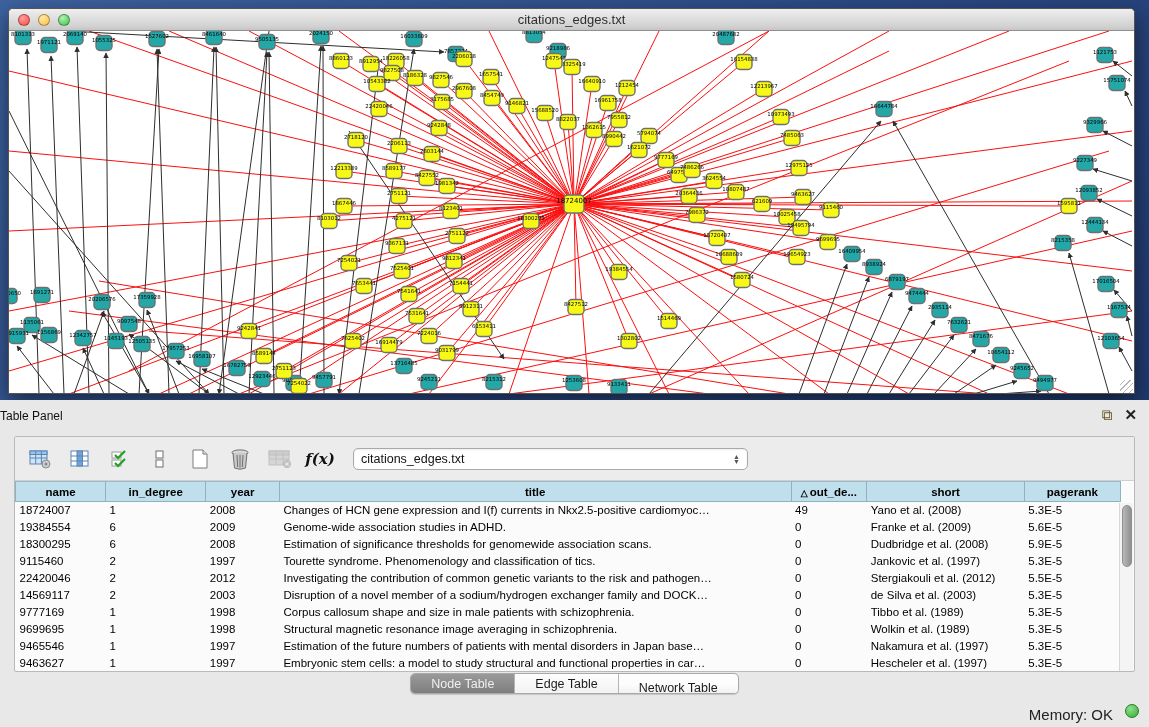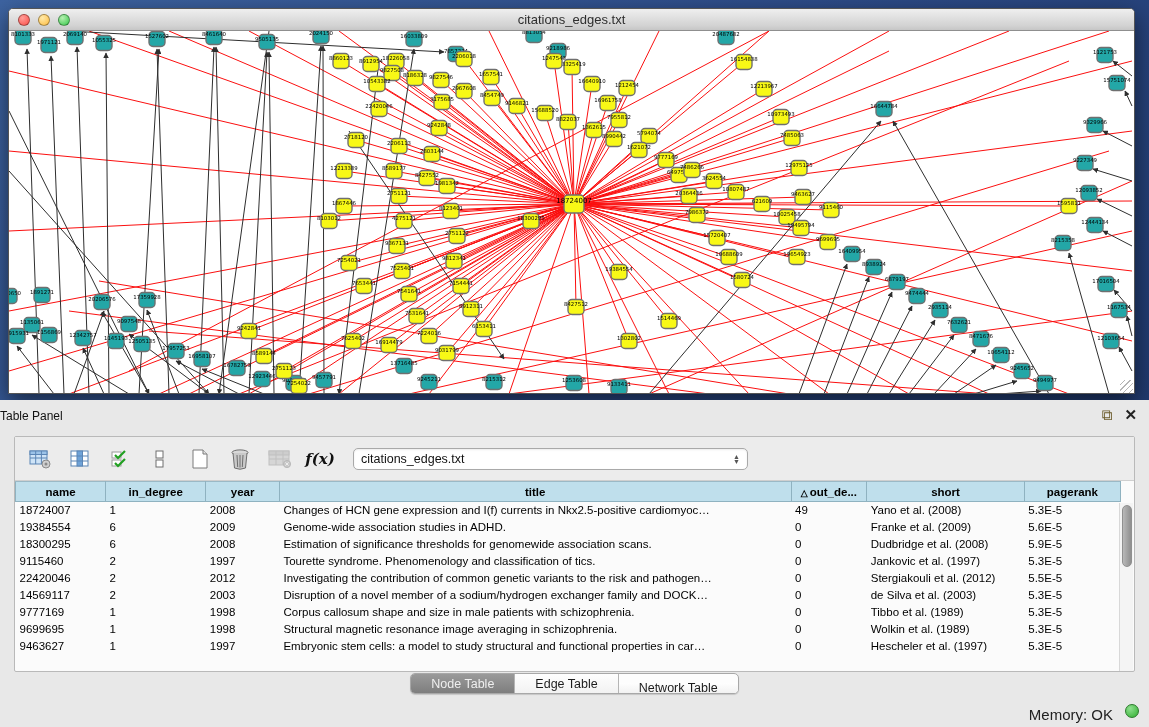--- a/index.html
+++ b/index.html
@@ -736,20 +736,29 @@
           <tr>
             <td>9699695</td>
             <td>1</td>
             <td>1998</td>
             <td>Structural magnetic resonance image averaging in schizophrenia.</td>
             <td>0</td>
             <td>Wolkin et al. (1989)</td>
             <td>5.3E-5</td>
           </tr>
           <tr>
+            <td>9465546</td>
+            <td>1</td>
+            <td>1997</td>
+            <td>Estimation of the future numbers of patients with mental disorders in Japan base…</td>
+            <td>0</td>
+            <td>Nakamura et al. (1997)</td>
+            <td>5.3E-5</td>
+          </tr>
+          <tr>
             <td>9463627</td>
             <td>1</td>
             <td>1997</td>
             <td>Embryonic stem cells: a model to study structural and functional properties in car…</td>
             <td>0</td>
             <td>Hescheler et al. (1997)</td>
             <td>5.3E-5</td>
           </tr>
         </tbody>
     </table>

